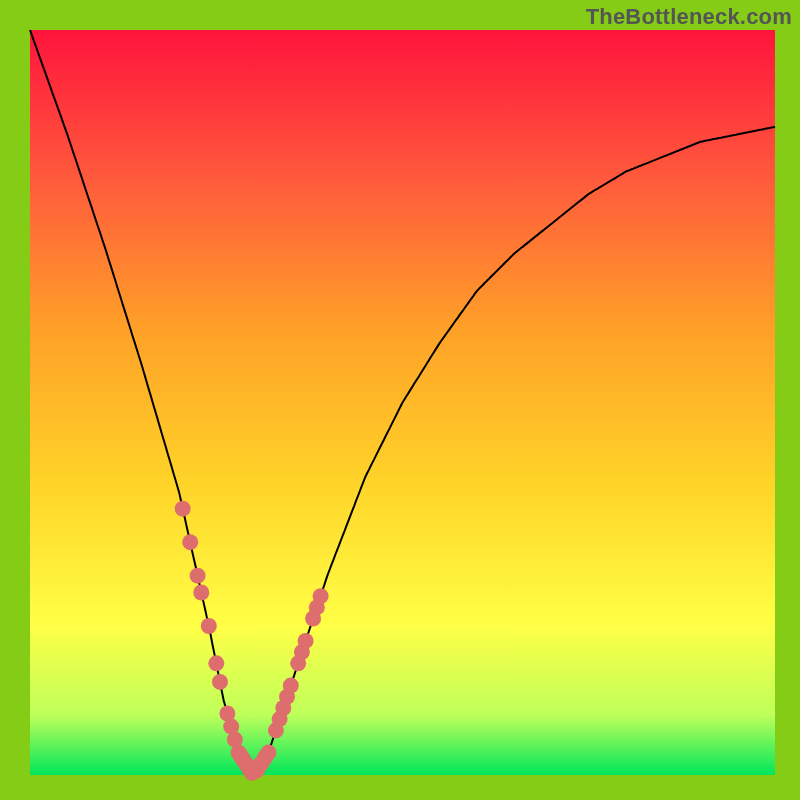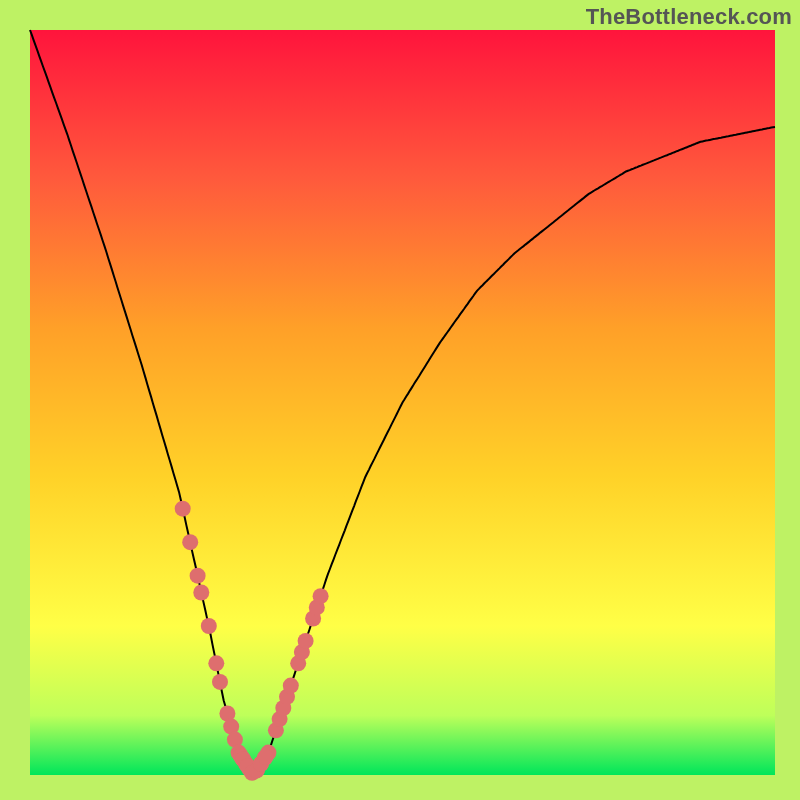--- a/index.html
+++ b/index.html
@@ -1,21 +1,21 @@
 <!DOCTYPE html>
 <html><head>
 <meta charset="utf-8">
 <style>
   * { margin: 0; padding: 0; box-sizing: border-box; }
   html, body { width: 800px; height: 800px; overflow: hidden; background: #000; }
   .stage {
     position: relative;
     width: 800px;
     height: 800px;
-    background: #bef264;
+    background: #84cc16;
   }
   .plot-area {
     position: absolute;
     left: 30px;
     top: 30px;
     width: 745px;
     height: 745px;
     background: linear-gradient(to bottom, #ff143c 0%, #ff5a3c 20%, #ffa028 40%, #ffd228 60%, #ffff46 80%, #beff5a 92%, #00e65a 100%);
   }
   .watermark {

